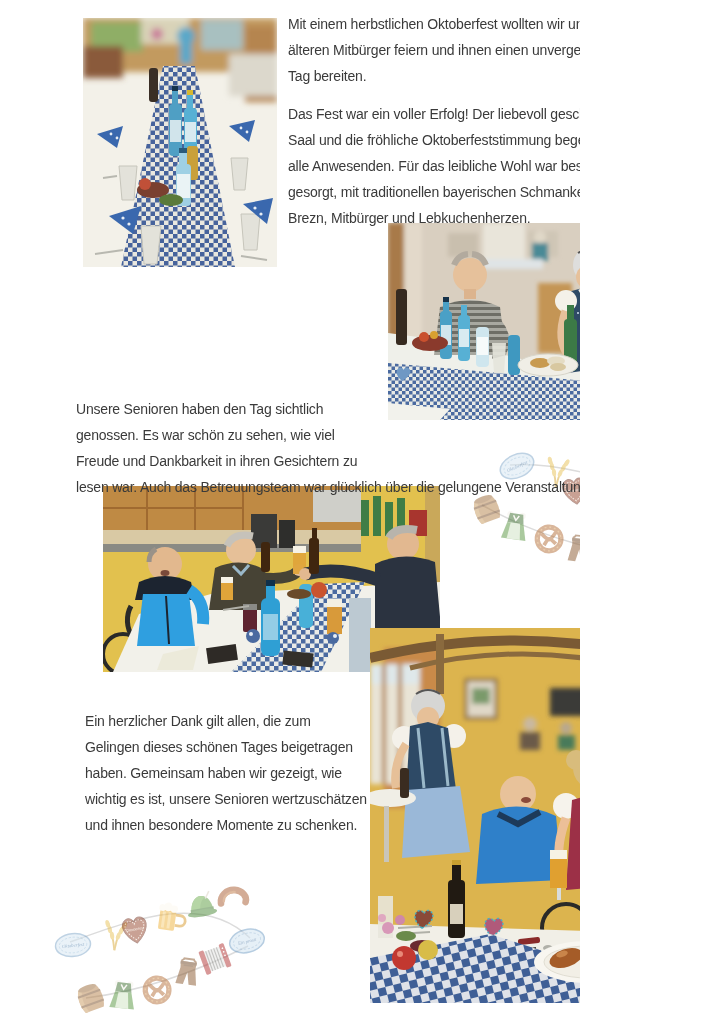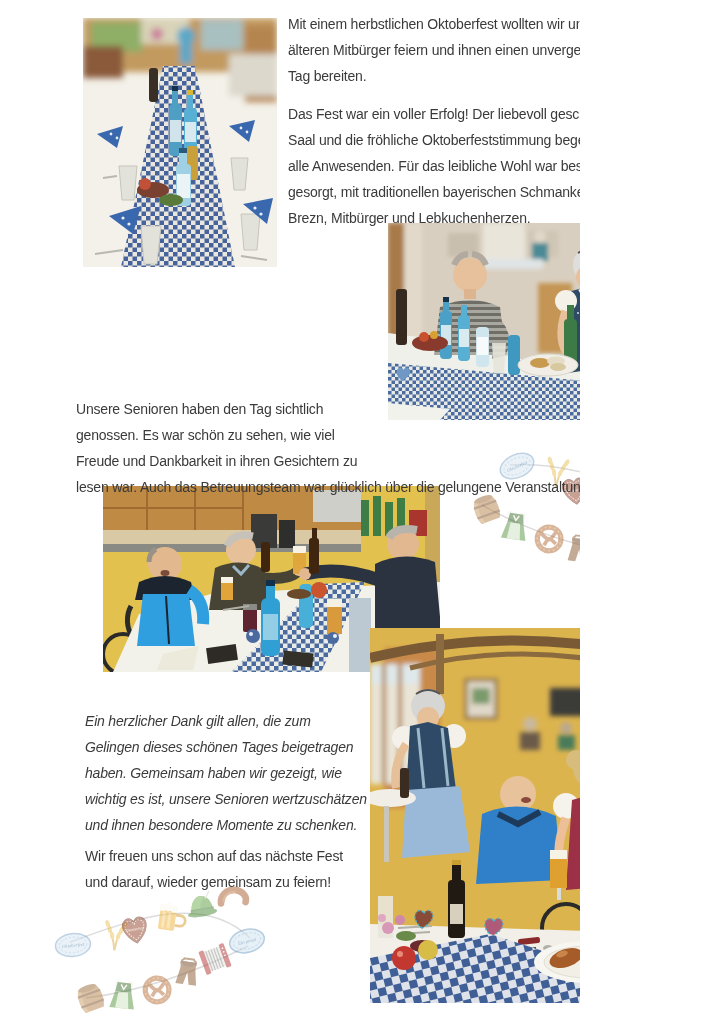--- a/index.html
+++ b/index.html
@@ -6,21 +6,21 @@
   .page{
     position:relative;width:580px;height:1024px;background:#ffffff;overflow:hidden;
     font-family:"Liberation Sans",sans-serif;color:#3a3a3a;border-radius:26px;
   }
   .txt{position:absolute;z-index:3;}
   .txt p{margin:0 0 12px;font-size:14px;line-height:26px;letter-spacing:-0.2px;}
   #intro{left:288px;top:11px;width:362px;}
   #entertainment{left:85px;top:284px;width:298px;}
   #seniors{left:76px;top:396px;width:585px;}
   #seniors .wrap-spacer{float:right;width:285px;height:53px;}
-  #thanks{left:85px;top:708px;width:282px;font-style:italic;}
+  #thanks{left:85px;top:708px;width:282px;}
   #outlook{left:85px;top:843px;width:282px;}
 
   figure{margin:0;position:absolute;z-index:1;}
   figure svg.ph{display:block;width:100%;height:100%;}
   #photo-table{left:83px;top:18px;width:194px;height:249px;}
   #photo-serving{left:388px;top:223px;width:287px;height:197px;}
   #photo-toast{left:103px;top:486px;width:337px;height:186px;}
   #photo-group{left:370px;top:628px;width:312px;height:375px;z-index:2;}
 
   .garland{position:absolute;z-index:0;}
@@ -586,23 +586,20 @@
       <circle cx="34" cy="330" r="12" fill="#c23830"></circle>
       <circle cx="30" cy="326" r="3" fill="#e88a78"></circle>
       <circle cx="58" cy="322" r="10" fill="#d8bc48"></circle>
     </svg>
   </figure>
 
   <section class="txt" id="thanks">
     <p>Ein herzlicher Dank gilt allen, die zum Gelingen dieses schönen Tages beigetragen haben. Gemeinsam haben wir gezeigt, wie wichtig es ist, unsere Senioren wertzuschätzen und ihnen besondere Momente zu schenken.</p>
   </section>
 
-  <section class="txt" id="outlook">
-    <p>Wir freuen uns schon auf das nächste Fest und darauf, wieder gemeinsam zu feiern!</p>
-  </section>
 
   <div class="garland" id="garland-left">
     <svg class="gstring" viewBox="0 0 260 134">
       <path d="M18 52 C80 30 150 2 198 48" stroke="#dcdcdc" fill="none" stroke-width="1.5"></path>
       <path d="M34 108 C100 100 160 74 196 56" stroke="#dcdcdc" fill="none" stroke-width="1.5"></path>
     </svg>
     <div class="grow grow-1">
         <span class="gi">
           <svg viewBox="0 0 40 40">
             <ellipse cx="20" cy="20" rx="18.5" ry="12" fill="#d6e7f3" stroke="#7fa6c9" stroke-width="1.6"></ellipse>

